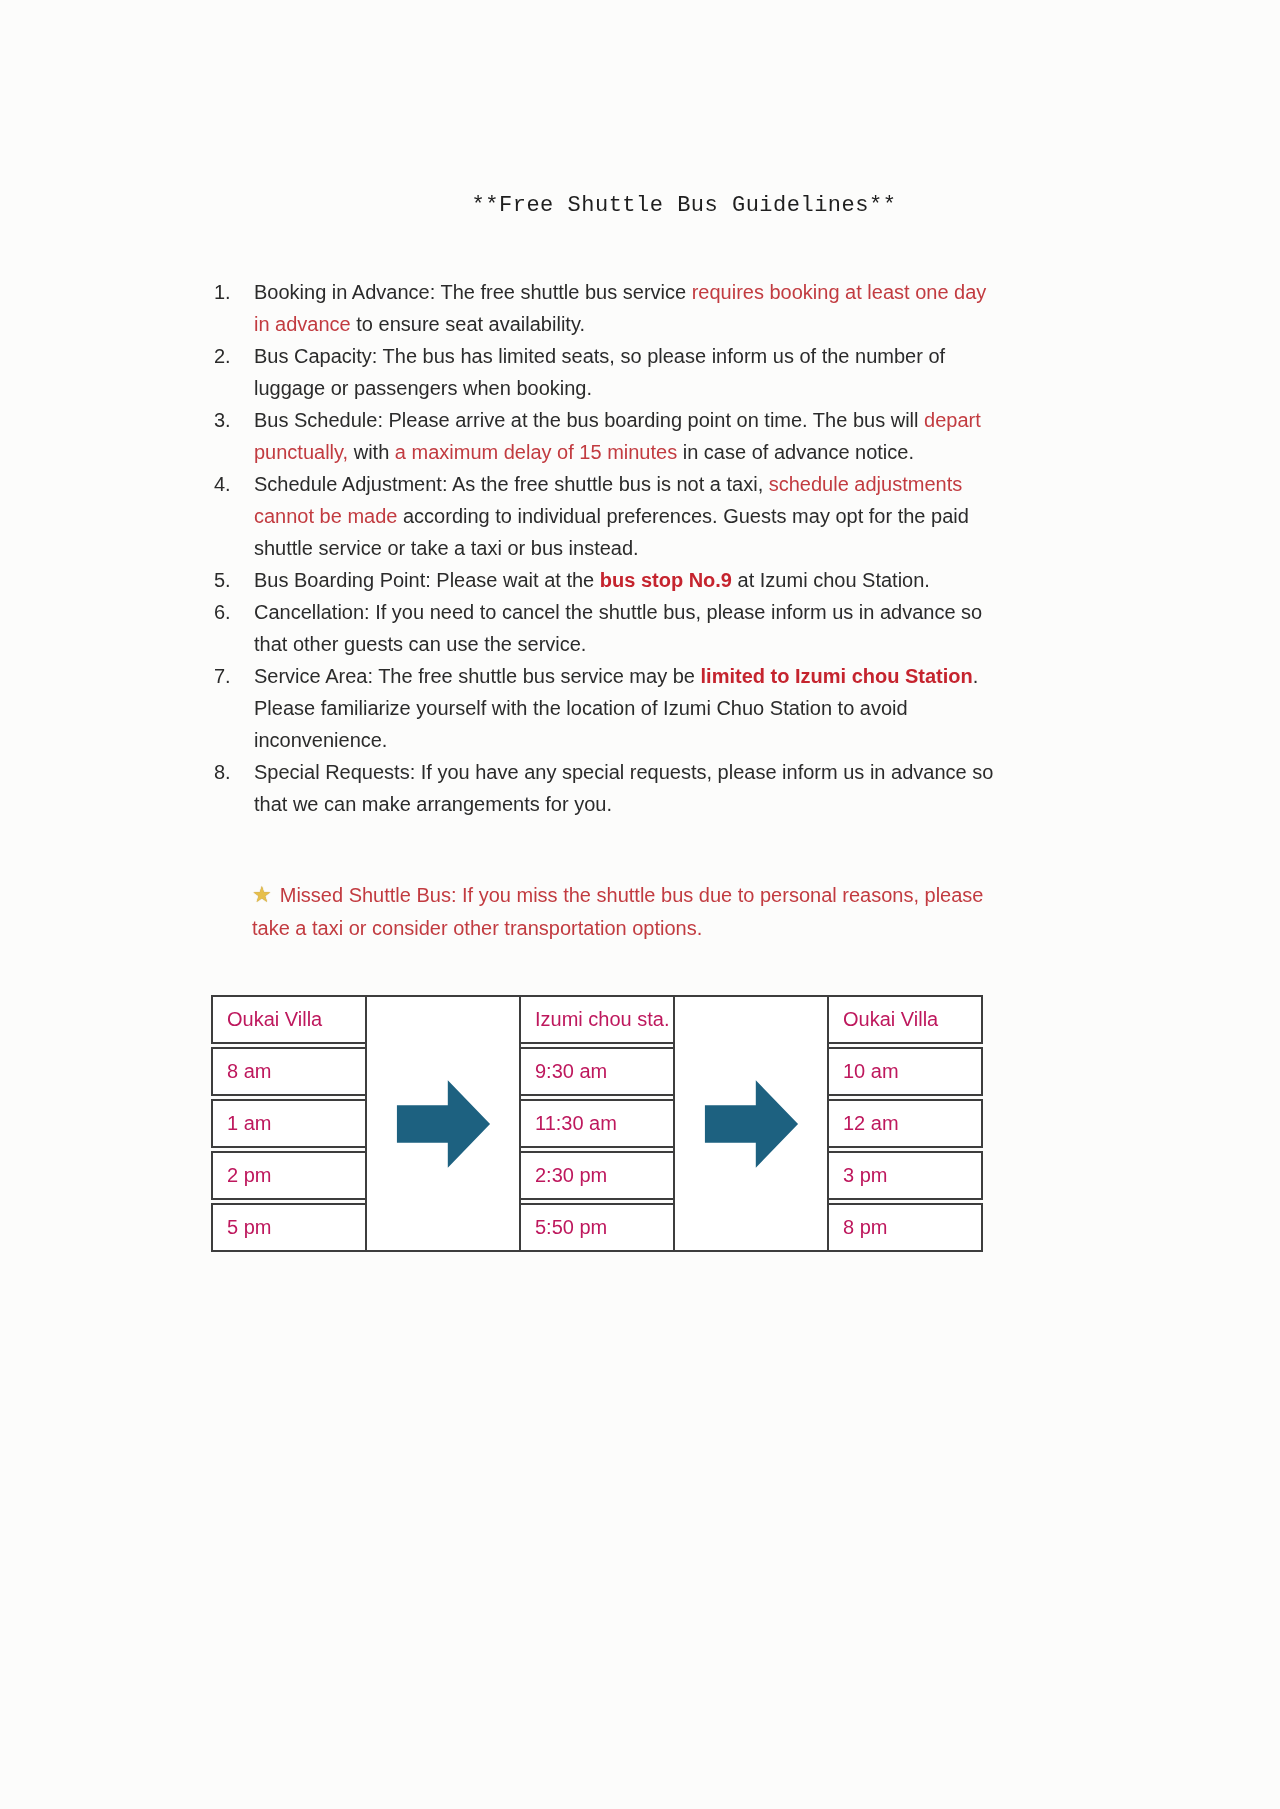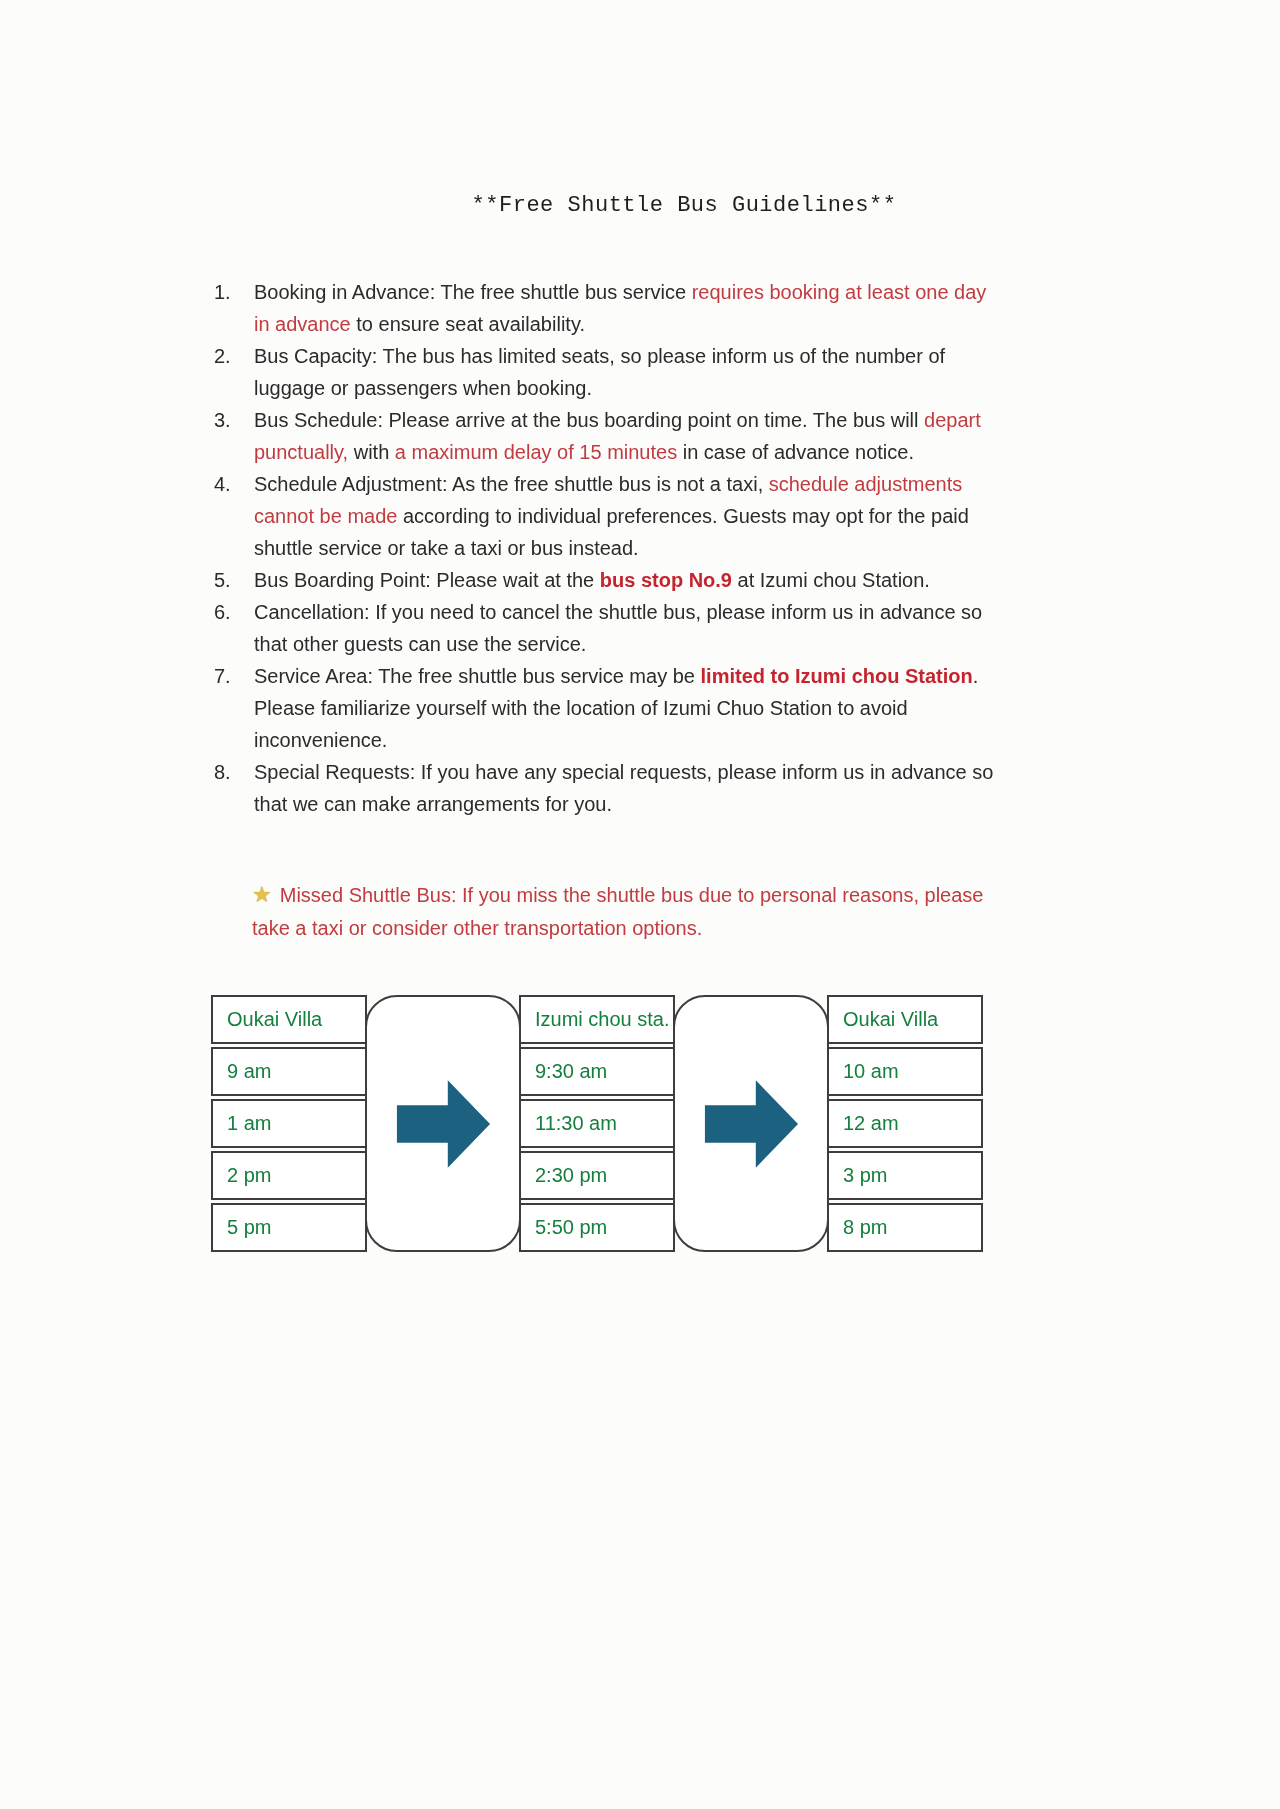--- a/index.html
+++ b/index.html
@@ -27,25 +27,25 @@
   .note{
     position:absolute;top:878px;left:208px;width:756px;
     font-size:20px;line-height:33px;color:var(--red);
   }
   .star{
     color:var(--star);font-size:22px;margin-right:8px;
     text-shadow:0 0 1px #a8842c;
   }
   .schedule{position:absolute;top:995px;left:167px;display:flex;}
   .s-col{width:156px;}
-  .s-col + .s-col{margin-left:-2px;border-radius:32px;}
+  .s-col + .s-col{margin-left:-2px;}
   .s-col.times{display:flex;flex-direction:column;gap:3px;}
   .cell{
     border:2px solid var(--table-border);height:49px;background:#fff;
-    display:flex;align-items:center;padding-left:14px;font-size:20px;color:#15803d;
+    display:flex;align-items:center;padding-left:14px;font-size:20px;color:#be185d;
   }
   .s-col.arrow{
     height:257px;border:2px solid var(--table-border);background:#fff;
     display:flex;align-items:center;justify-content:center;
   }
 </style>
 </head>
 <body>
 
 <div class="page">
@@ -84,21 +84,21 @@
         <div class="g-num">8.</div>
         <div class="g-body"><span class="seg-normal">Special Requests: If you have any special requests, please inform us in advance so that we can make arrangements for you.</span></div>
       </div>
     </div>
 
   <div class="note"><span class="star">★</span><span>Missed Shuttle Bus: If you miss the shuttle bus due to personal reasons, please take a taxi or consider other transportation options.</span></div>
 
   <div class="schedule">
       <div class="s-col times">
         <div class="cell">Oukai Villa</div>
-        <div class="cell">9 am</div>
+        <div class="cell">8 am</div>
         <div class="cell">1 am</div>
         <div class="cell">2 pm</div>
         <div class="cell">5 pm</div>
       </div>
       <div class="s-col arrow">
         <svg width="96" height="116" viewBox="0 0 100 115">
           <polygon points="2,38 55,38 55,12 99,57.5 55,103 55,77 2,77" fill="#1d6180"></polygon>
         </svg>
       </div>
       <div class="s-col times">

